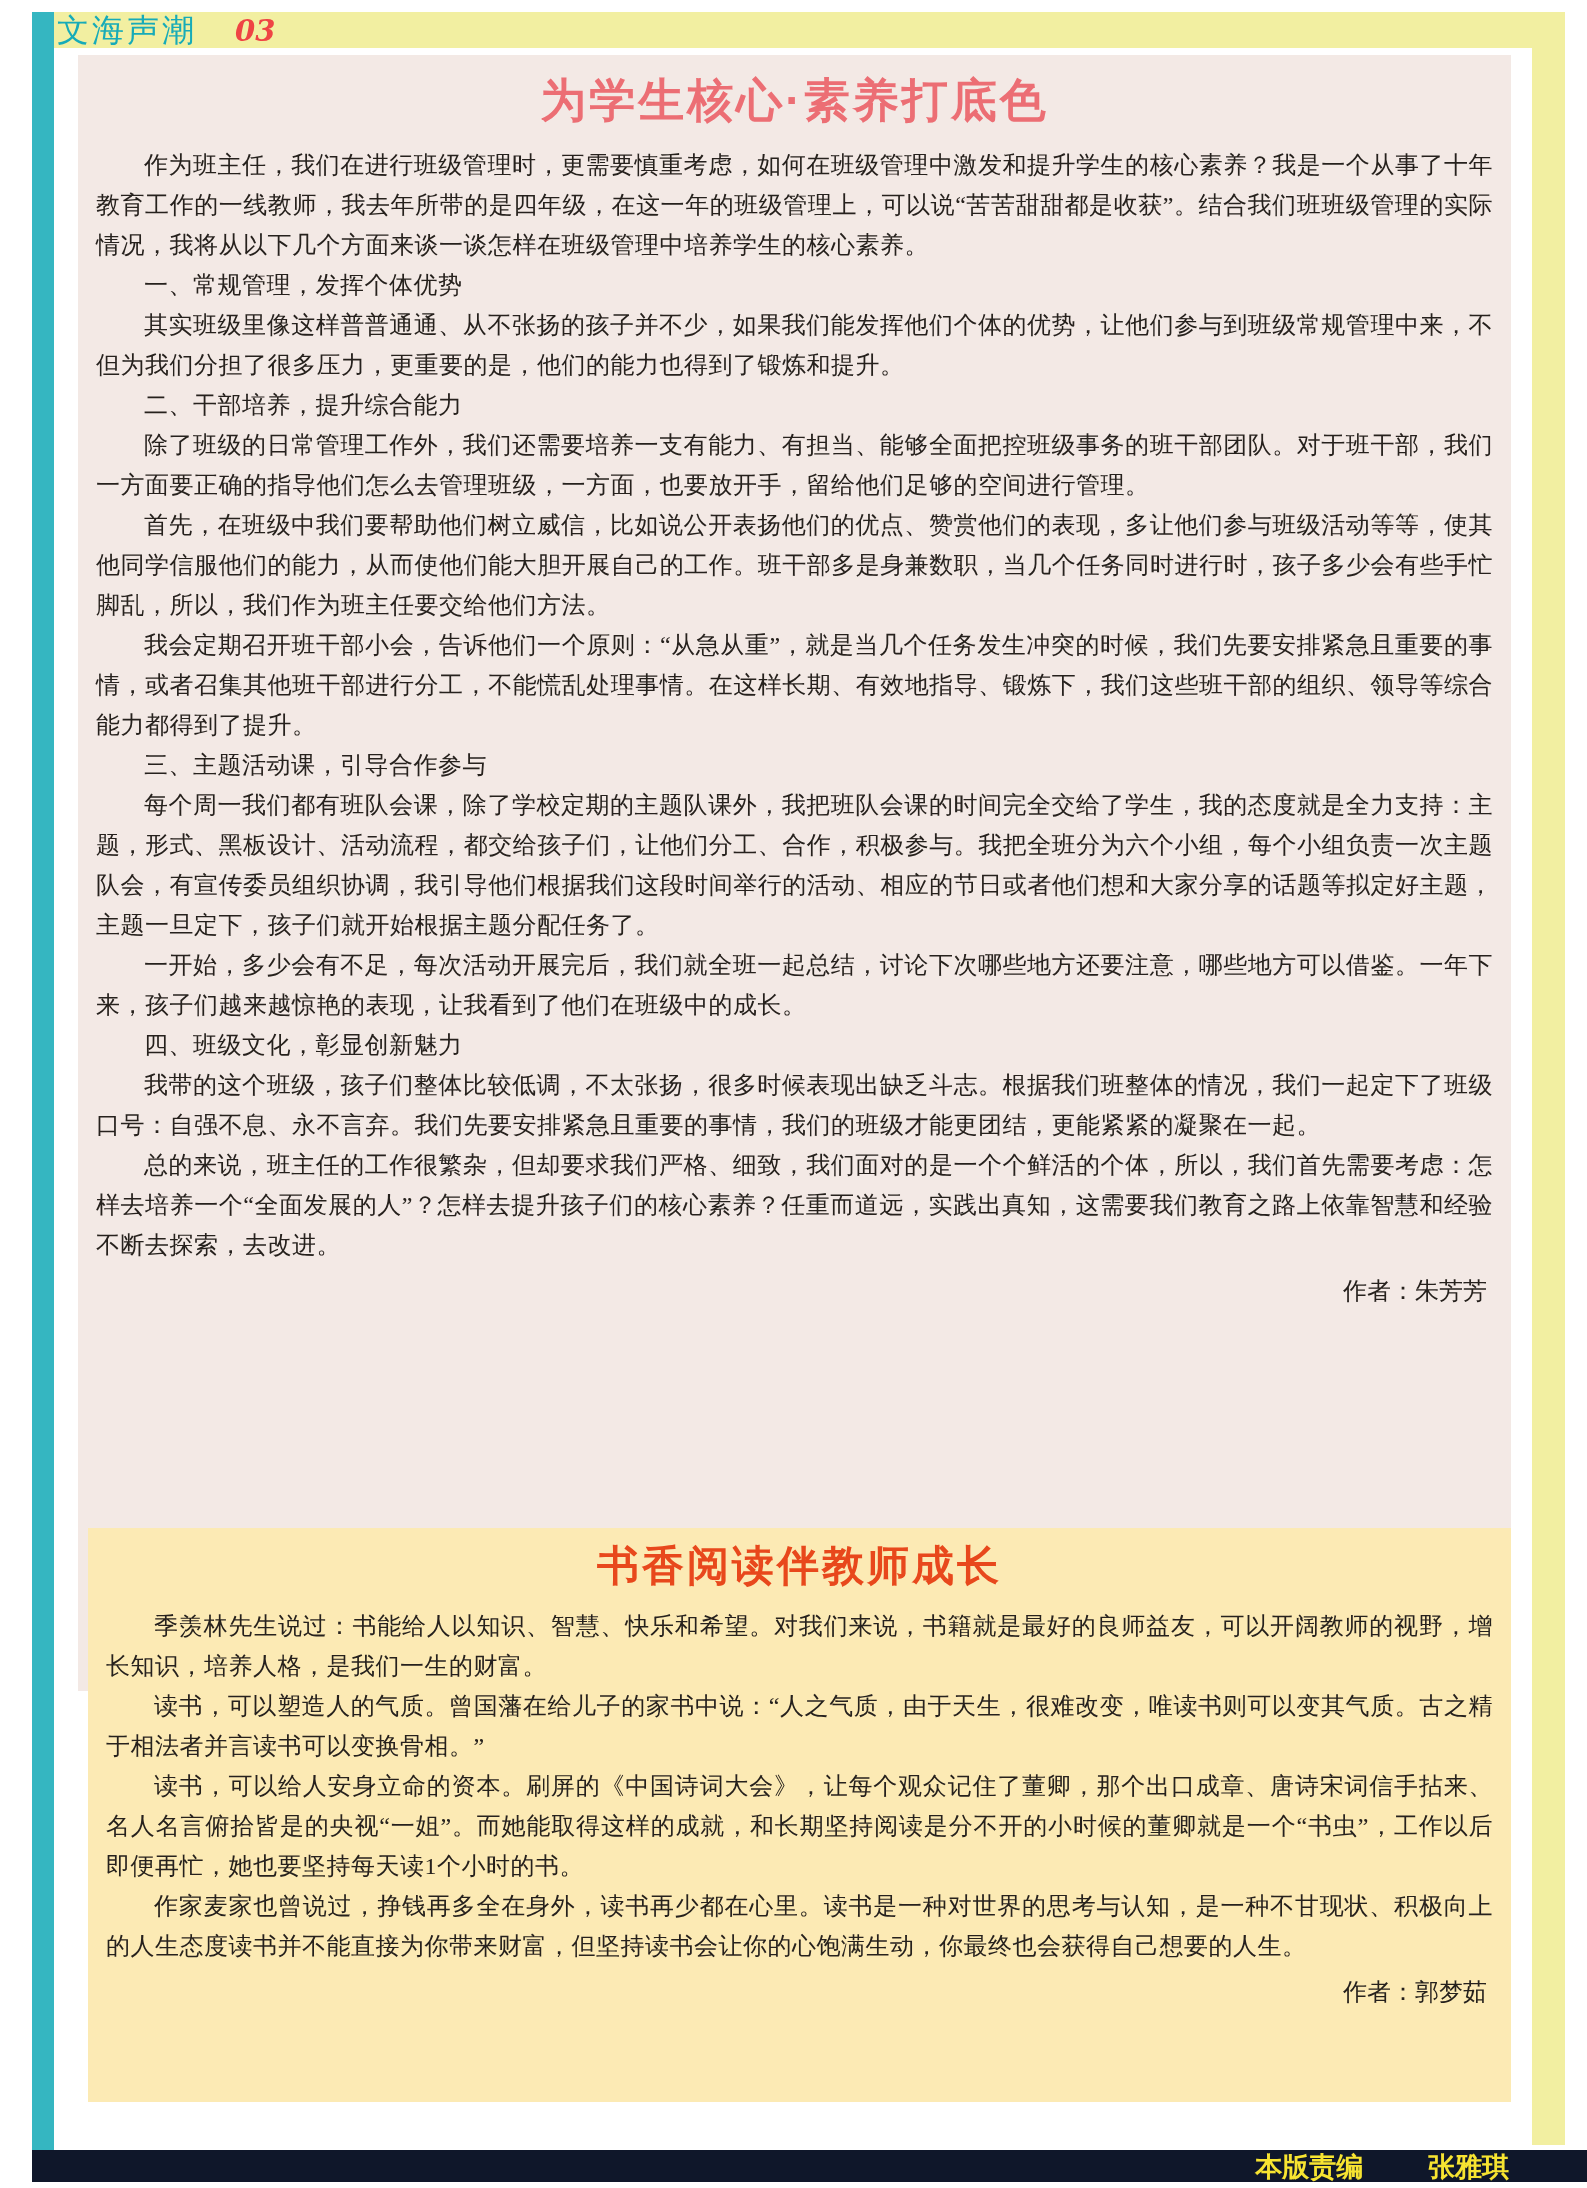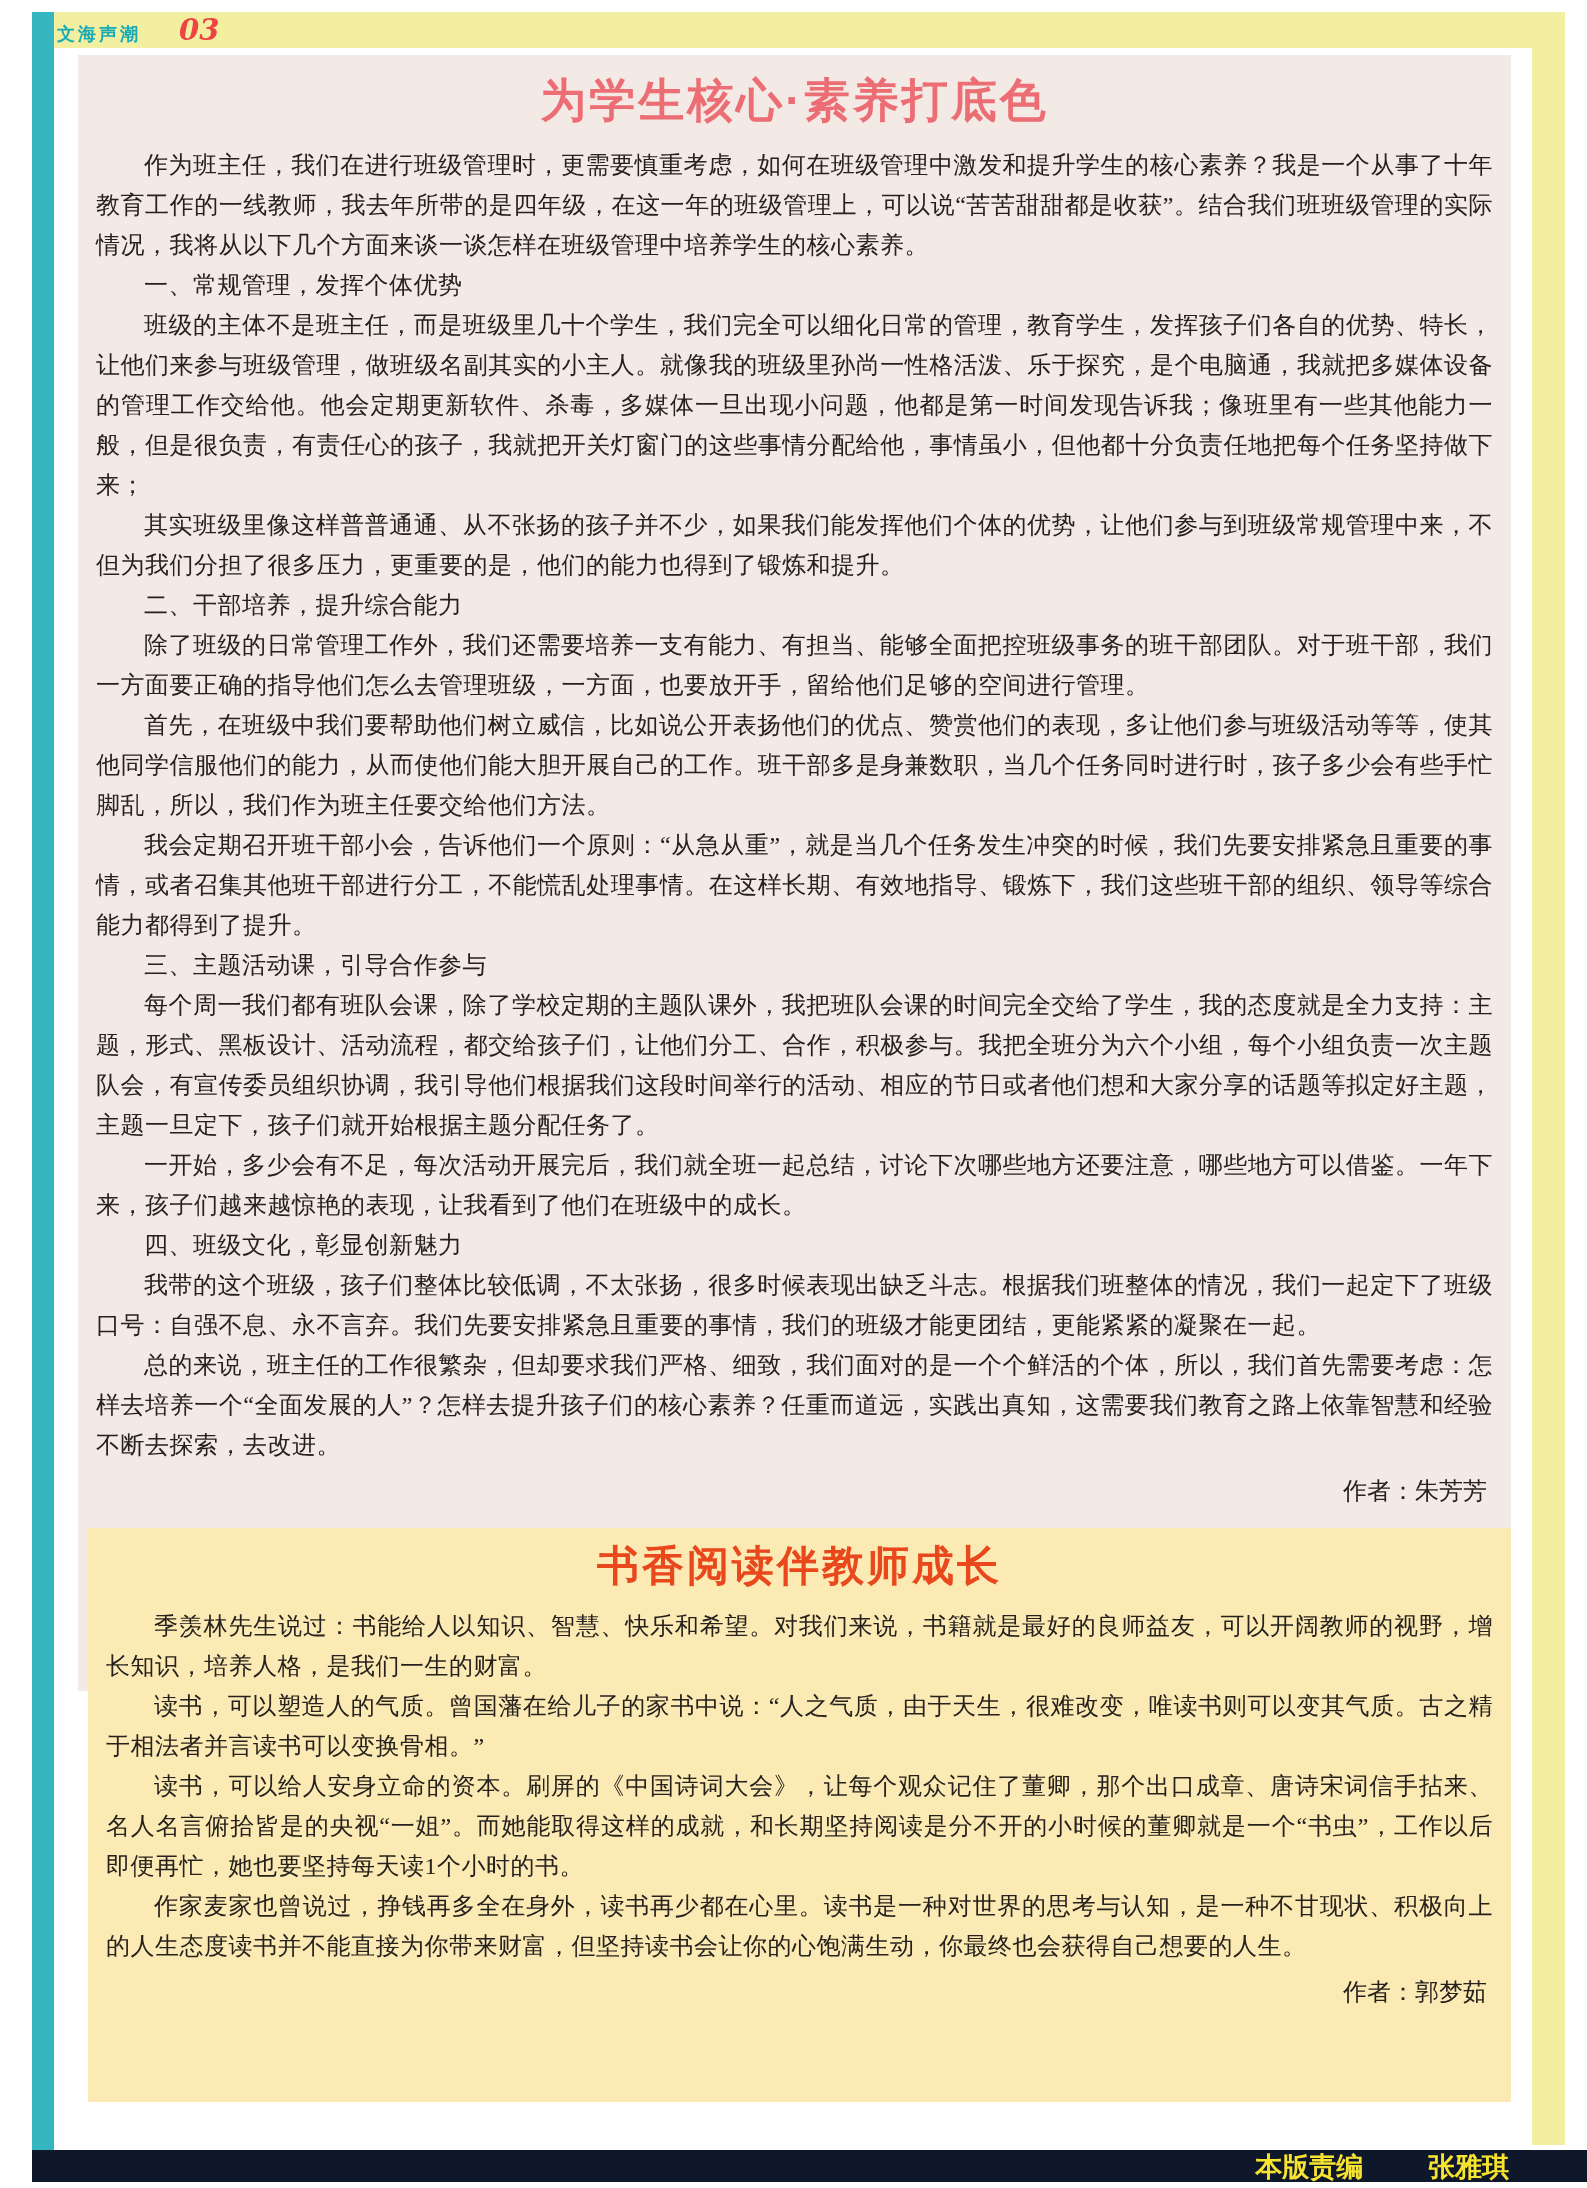--- a/index.html
+++ b/index.html
@@ -34,21 +34,21 @@
     position:absolute;left:1532px;top:48px;width:33px;height:2097px;
     background:#f2efa1;
   }
   
   .masthead{
     position:absolute;left:57px;top:13px;height:36px;line-height:34px;
     white-space:nowrap;z-index:2;
   }
   .mast-title{
     font-family:"Liberation Sans","DejaVu Sans",sans-serif;
-    font-weight:bold;font-size:18px;color:#17abb8;letter-spacing:3px;
+    font-weight:normal;font-size:32px;color:#17abb8;letter-spacing:3px;
   }
   .mast-page{
     font-family:"DejaVu Serif","Liberation Serif",serif;
     font-style:italic;font-weight:bold;font-size:29px;color:#ef4444;
     margin-left:38px;
   }
   
   .article{
     position:absolute;box-sizing:border-box;overflow:hidden;
   }
@@ -94,21 +94,20 @@
 
   <div class="masthead">
     <span class="mast-title">文海声潮</span><span class="mast-page">03</span>
   </div>
 
   <section class="article article-1">
     <h1 class="a-title a1-title">为学生核心·素养打底色</h1>
     <div class="body">
         <p class="para">作为班主任，我们在进行班级管理时，更需要慎重考虑，如何在班级管理中激发和提升学生的核心素养？我是一个从事了十年教育工作的一线教师，我去年所带的是四年级，在这一年的班级管理上，可以说“苦苦甜甜都是收获”。结合我们班班级管理的实际情况，我将从以下几个方面来谈一谈怎样在班级管理中培养学生的核心素养。</p>
         <p class="para">一、常规管理，发挥个体优势</p>
-        <p class="para">班级的主体不是班主任，而是班级里几十个学生，我们完全可以细化日常的管理，教育学生，发挥孩子们各自的优势、特长，让他们来参与班级管理，做班级名副其实的小主人。就像我的班级里孙尚一性格活泼、乐于探究，是个电脑通，我就把多媒体设备的管理工作交给他。他会定期更新软件、杀毒，多媒体一旦出现小问题，他都是第一时间发现告诉我；像班里有一些其他能力一般，但是很负责，有责任心的孩子，我就把开关灯窗门的这些事情分配给他，事情虽小，但他都十分负责任地把每个任务坚持做下来；</p>
         <p class="para">其实班级里像这样普普通通、从不张扬的孩子并不少，如果我们能发挥他们个体的优势，让他们参与到班级常规管理中来，不但为我们分担了很多压力，更重要的是，他们的能力也得到了锻炼和提升。</p>
         <p class="para">二、干部培养，提升综合能力</p>
         <p class="para">除了班级的日常管理工作外，我们还需要培养一支有能力、有担当、能够全面把控班级事务的班干部团队。对于班干部，我们一方面要正确的指导他们怎么去管理班级，一方面，也要放开手，留给他们足够的空间进行管理。</p>
         <p class="para">首先，在班级中我们要帮助他们树立威信，比如说公开表扬他们的优点、赞赏他们的表现，多让他们参与班级活动等等，使其他同学信服他们的能力，从而使他们能大胆开展自己的工作。班干部多是身兼数职，当几个任务同时进行时，孩子多少会有些手忙脚乱，所以，我们作为班主任要交给他们方法。</p>
         <p class="para">我会定期召开班干部小会，告诉他们一个原则：“从急从重”，就是当几个任务发生冲突的时候，我们先要安排紧急且重要的事情，或者召集其他班干部进行分工，不能慌乱处理事情。在这样长期、有效地指导、锻炼下，我们这些班干部的组织、领导等综合能力都得到了提升。</p>
         <p class="para">三、主题活动课，引导合作参与</p>
         <p class="para">每个周一我们都有班队会课，除了学校定期的主题队课外，我把班队会课的时间完全交给了学生，我的态度就是全力支持：主题，形式、黑板设计、活动流程，都交给孩子们，让他们分工、合作，积极参与。我把全班分为六个小组，每个小组负责一次主题队会，有宣传委员组织协调，我引导他们根据我们这段时间举行的活动、相应的节日或者他们想和大家分享的话题等拟定好主题，主题一旦定下，孩子们就开始根据主题分配任务了。</p>
         <p class="para">一开始，多少会有不足，每次活动开展完后，我们就全班一起总结，讨论下次哪些地方还要注意，哪些地方可以借鉴。一年下来，孩子们越来越惊艳的表现，让我看到了他们在班级中的成长。</p>
         <p class="para">四、班级文化，彰显创新魅力</p>
         <p class="para">我带的这个班级，孩子们整体比较低调，不太张扬，很多时候表现出缺乏斗志。根据我们班整体的情况，我们一起定下了班级口号：自强不息、永不言弃。我们先要安排紧急且重要的事情，我们的班级才能更团结，更能紧紧的凝聚在一起。</p>

